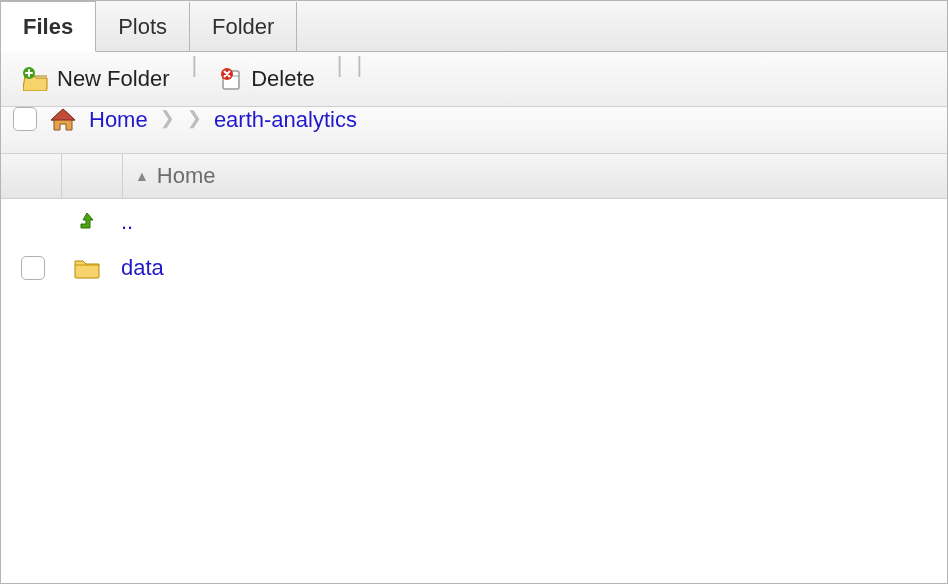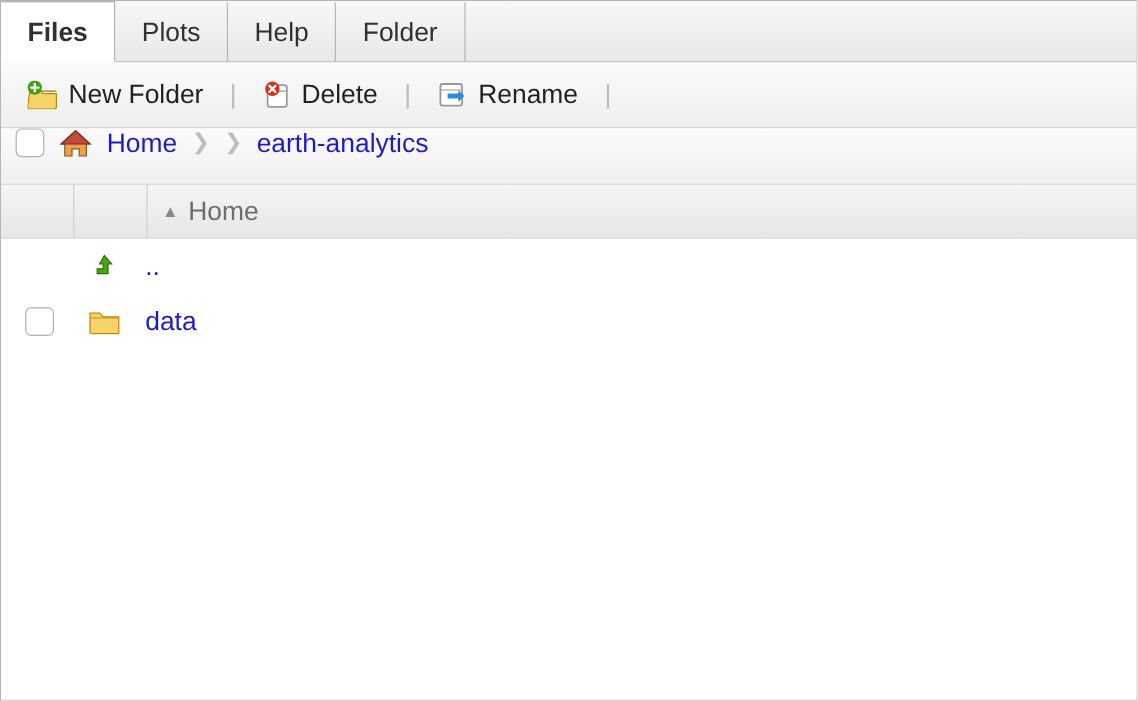--- a/index.html
+++ b/index.html
@@ -3,21 +3,21 @@
 <meta charset="utf-8">
 <style>
   html,body{margin:0;padding:0;font-family:"Helvetica Neue",Helvetica,Arial,sans-serif;font-size:22px;color:#222;width:948px;height:584px;overflow:hidden;background:#fff}
   .pane{border:1px solid #b5b5b5;width:946px;height:582px;display:flex;flex-direction:column}
   
   .tabs{display:flex;align-items:flex-end;height:50px;background:linear-gradient(#f7f7f7,#e8e8e8);border-bottom:1px solid #b5b5b5}
   .tab{padding:10px 22px 10px 22px;border-right:1px solid #b5b5b5;color:#303030;cursor:pointer;height:29px;display:flex;align-items:center}
   .tab.active{background:#fff;border-top:2px solid #b5b5b5;border-left:1px solid #b5b5b5;border-bottom:1px solid #fff;margin-bottom:-1px;font-weight:600}
   .tab:first-child.active{border-left:none}
   
-  .toolbar{display:flex;align-items:center;height:54px;background:linear-gradient(#fbfbfb,#eeeeee);border-bottom:1px solid #d0d0d0;padding:0 10px;gap:6px}
+  .toolbar{display:flex;height:54px;background:linear-gradient(#fbfbfb,#eeeeee);border-bottom:1px solid #d0d0d0;padding:0 10px;gap:6px}
   .tbtn{display:flex;align-items:center;gap:8px;padding:4px 12px;border-radius:4px;cursor:pointer;white-space:nowrap}
   .sep{color:#bbb;padding:0 4px}
   .caret{font-size:14px;margin-left:2px;color:#333}
   
   .breadcrumb{display:flex;align-items:flex-start;height:46px;padding:0 12px;gap:12px;border-bottom:1px solid #d0d0d0;background:linear-gradient(#fbfbfb,#f0f0f0)}
   .bc-link{color:#2118cc;cursor:pointer}
   .chev{color:#bdbdbd;font-size:18px}
   .checkbox{width:22px;height:22px;border:1.5px solid #b0b0b0;border-radius:5px;background:#fff;cursor:pointer;flex-shrink:0}
   
   .cols{display:flex;align-items:center;height:44px;background:linear-gradient(#f5f5f5,#e6e6e6);border-bottom:1px solid #cfcfcf;color:#6d6d6d}
@@ -35,21 +35,20 @@
   svg{display:block}
 </style>
 </head>
 <body>
 
 <div class="pane">
 
   <div class="tabs">
     <div class="tab active">Files</div>
     <div class="tab">Plots</div>
-    <div class="tab">Help</div>
     <div class="tab">Folder</div>
   </div>
 
   <div class="toolbar">
     <div class="tbtn">
       <span>
         <svg width="26" height="24" viewBox="0 0 26 24">
           <path d="M2 8 h8 l3 3 h11 v11 a2 2 0 0 1 -2 2 h-20 a2 2 0 0 1 -2 -2 z" fill="#f6d36b" stroke="#b88900" stroke-width="1"></path>
           <path d="M2 9 h22" stroke="#a87a00" stroke-width="1"></path>
           <circle cx="6" cy="6" r="6" fill="#43a01b"></circle>
@@ -64,30 +63,20 @@
         <svg width="24" height="24" viewBox="0 0 24 24">
           <rect x="4" y="4" width="16" height="18" rx="2" fill="#fff" stroke="#9a9a9a" stroke-width="1.5"></rect>
           <path d="M4 9 h16" stroke="#9a9a9a" stroke-width="1"></path>
           <circle cx="8" cy="7" r="6" fill="#d62d1e"></circle>
           <path d="M5.5 4.5 l5 5 M10.5 4.5 l-5 5" stroke="#fff" stroke-width="2" stroke-linecap="round"></path>
         </svg>
       </span>
       <span>Delete</span>
     </div>
     <span class="sep">|</span>
-    <div class="tbtn">
-      <span>
-        <svg width="26" height="24" viewBox="0 0 26 24">
-          <rect x="2" y="3" width="18" height="18" rx="2" fill="#fff" stroke="#9a9a9a" stroke-width="1.5"></rect>
-          <path d="M2 8 h18" stroke="#9a9a9a" stroke-width="1"></path>
-          <path d="M8 13 h14 l-5 -5 v3 h-9 z M22 13 l-5 5 v-3 h-9 v-2" fill="#2e8be6"></path>
-        </svg>
-      </span>
-      <span>Rename</span>
-    </div>
     <span class="sep">|</span>
   </div>
 
   <div class="breadcrumb">
     <div class="checkbox"></div>
     <span style="cursor:pointer">
       <svg width="28" height="26" viewBox="0 0 28 26">
         <path d="M14 2 L26 13 h-3 v10 h-6 v-6 h-6 v6 h-6 v-10 h-3 z" fill="#e7a24a" stroke="#8a572a" stroke-width="1"></path>
         <path d="M14 2 L2 13 h24 z" fill="#c34b3b" stroke="#7a2a1e" stroke-width="1"></path>
       </svg>

